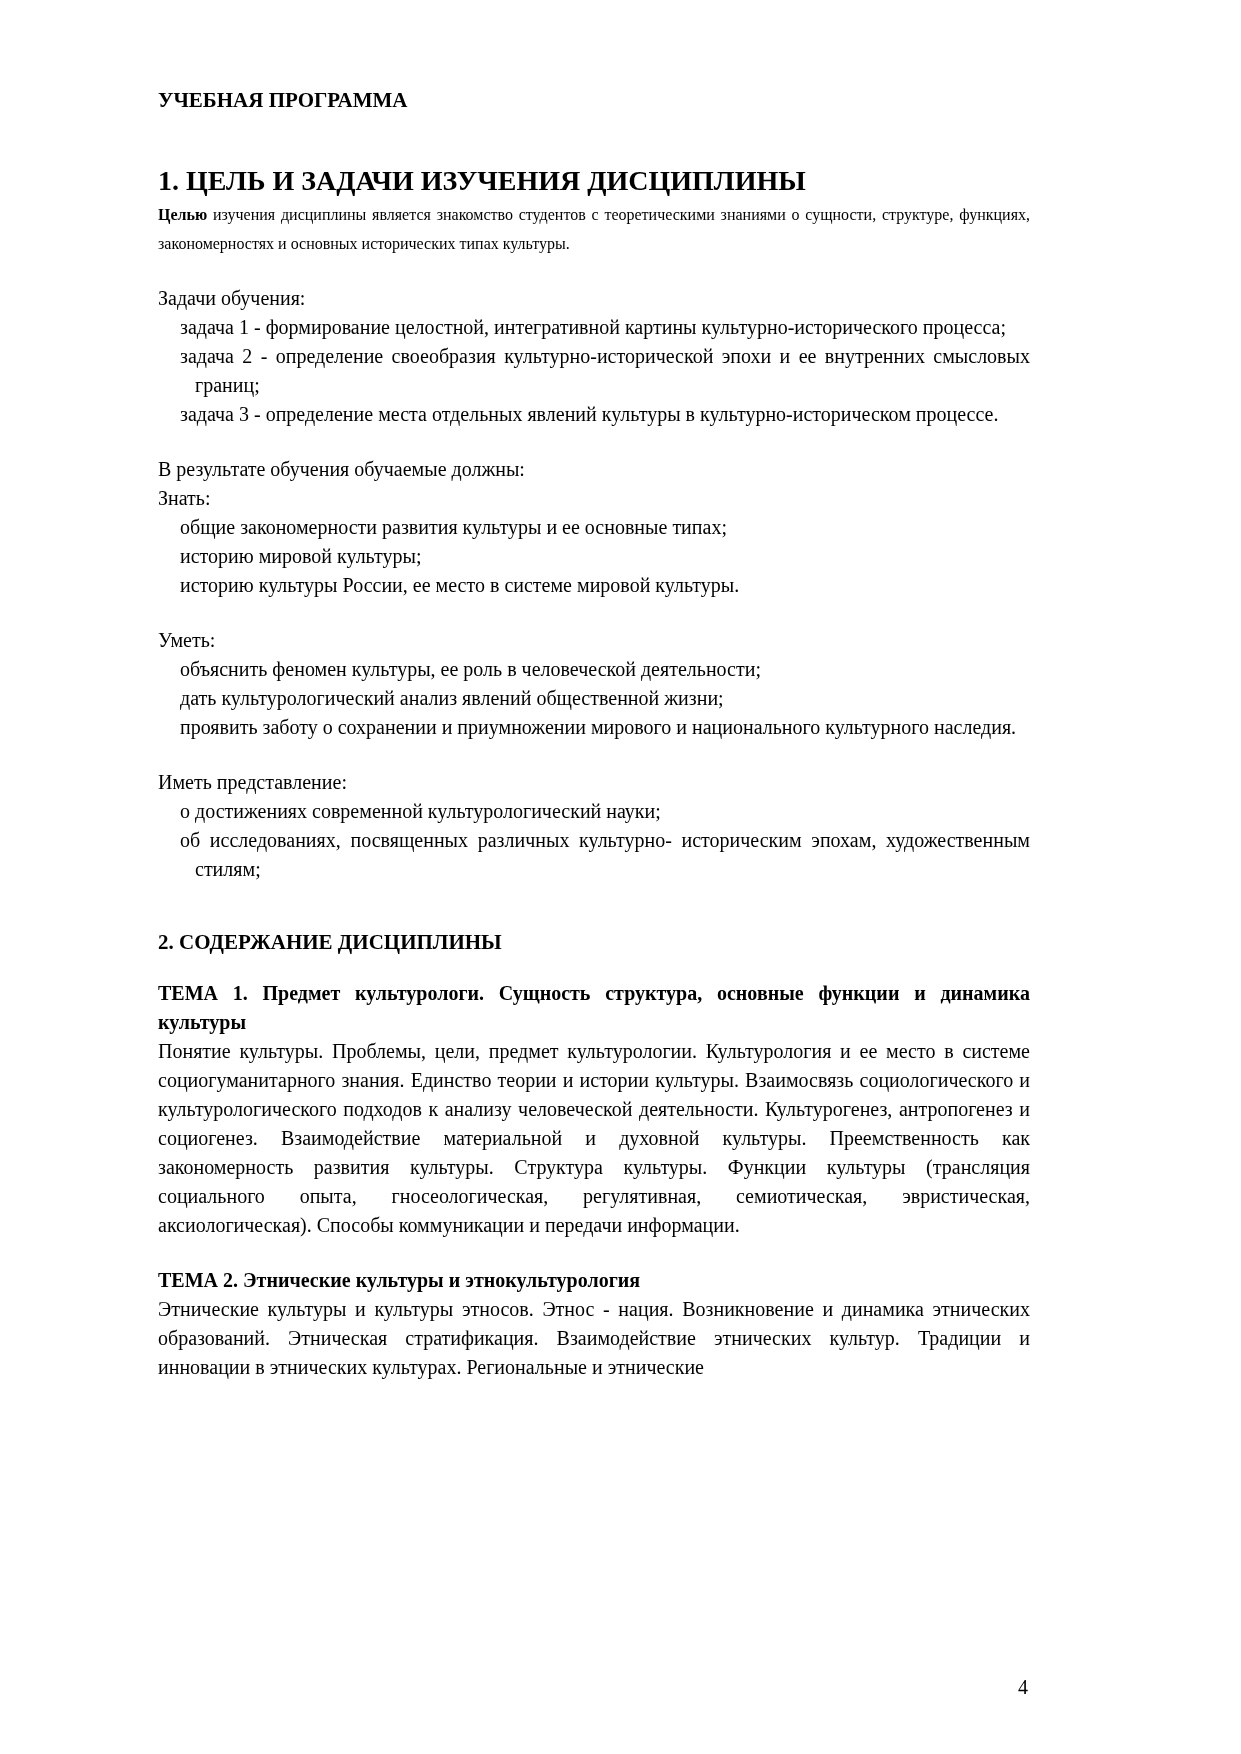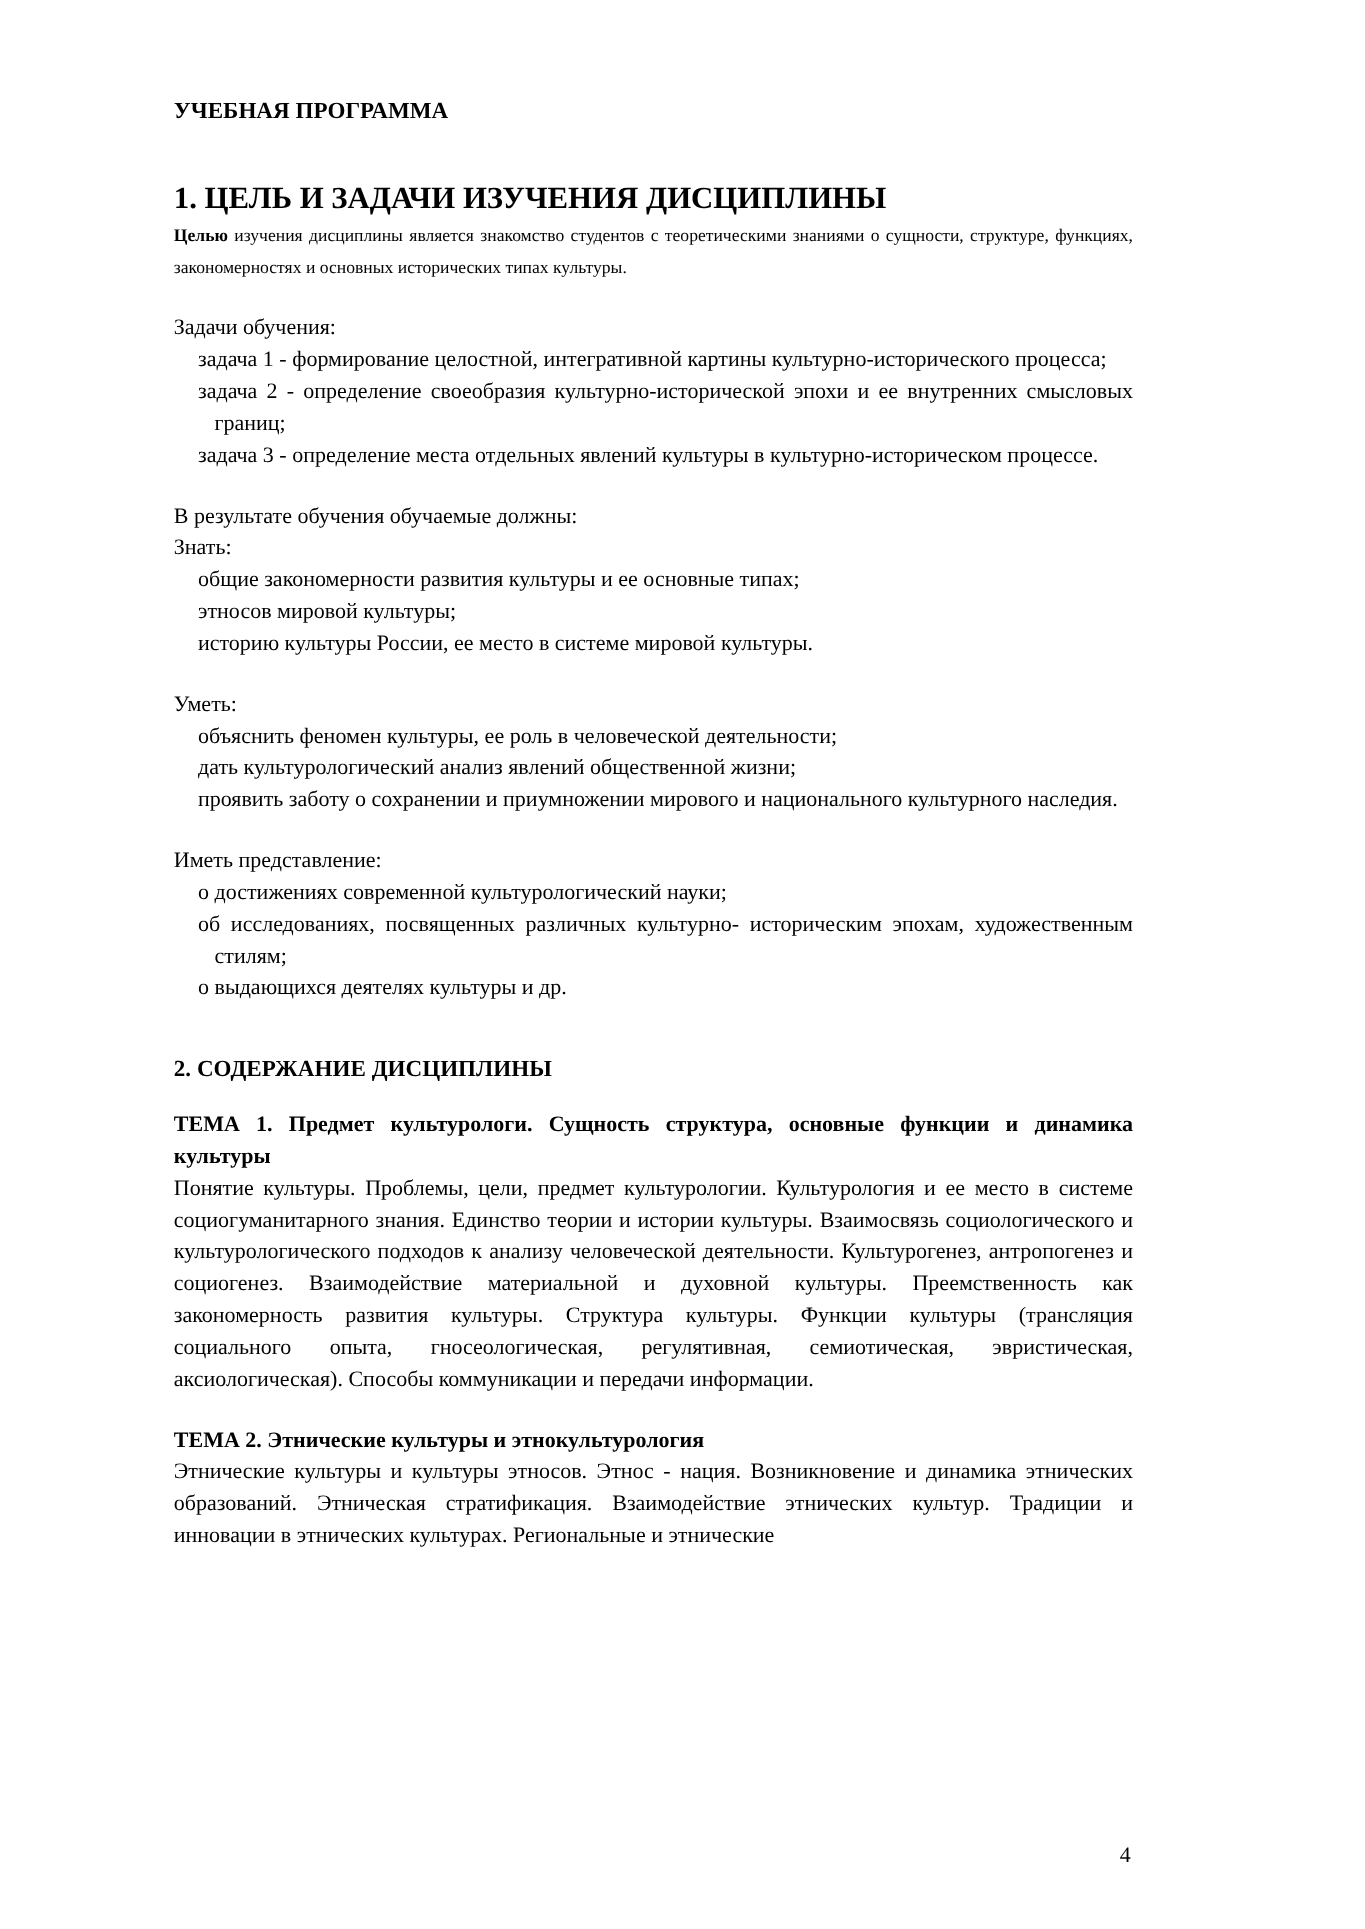--- a/index.html
+++ b/index.html
@@ -88,36 +88,35 @@
   <ul class="doc-list">
     <li>задача 1 - формирование целостной, интегративной картины культурно-исторического процесса;</li>
     <li>задача 2 - определение своеобразия культурно-исторической эпохи и ее внутренних смысловых границ;</li>
     <li>задача 3 -  определение места отдельных явлений культуры в культурно-историческом процессе.</li>
   </ul>
 
   <div class="block-heading">В результате обучения обучаемые должны:</div>
   <div class="block-heading tight">Знать:</div>
   <ul class="doc-list">
     <li>общие закономерности развития культуры и ее основные типах;</li>
-    <li>этносов мировой культуры;</li>
+    <li>историю мировой культуры;</li>
     <li>историю культуры России, ее место в системе мировой культуры.</li>
   </ul>
 
   <div class="block-heading">Уметь:</div>
   <ul class="doc-list">
     <li>объяснить феномен культуры, ее роль в человеческой деятельности;</li>
     <li>дать культурологический анализ явлений общественной жизни;</li>
     <li>проявить заботу о сохранении и приумножении мирового и национального культурного наследия.</li>
   </ul>
 
   <div class="block-heading">Иметь представление:</div>
   <ul class="doc-list">
     <li>о достижениях современной культурологический науки;</li>
     <li>об исследованиях, посвященных различных культурно- историческим эпохам, художественным стилям;</li>
-    <li>о выдающихся деятелях культуры и др.</li>
   </ul>
 
   <div class="sec2-heading">2. СОДЕРЖАНИЕ ДИСЦИПЛИНЫ</div>
 
   <div class="theme-title first">ТЕМА 1. Предмет культурологи. Сущность структура, основные функции и динамика культуры</div>
   <p class="theme-body">Понятие культуры. Проблемы, цели, предмет культурологии. Культурология и ее место в системе социогуманитарного знания. Единство теории и истории культуры. Взаимосвязь социологического и культурологического подходов к анализу человеческой деятельности. Культурогенез, антропогенез и социогенез. Взаимодействие материальной и духовной культуры. Преемственность как закономерность развития культуры. Структура культуры. Функции культуры (трансляция социального опыта, гносеологическая, регулятивная, семиотическая, эвристическая, аксиологическая). Способы коммуникации и передачи информации.</p>
 
   <div class="theme-title">ТЕМА 2. Этнические культуры и этнокультурология</div>
   <p class="theme-body">Этнические культуры и культуры этносов. Этнос - нация. Возникновение и динамика этнических образований. Этническая стратификация. Взаимодействие этнических культур. Традиции и инновации в этнических культурах. Региональные и этнические</p>
 

